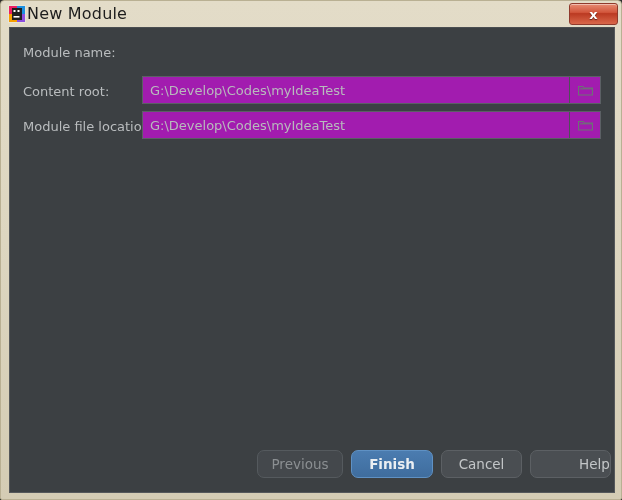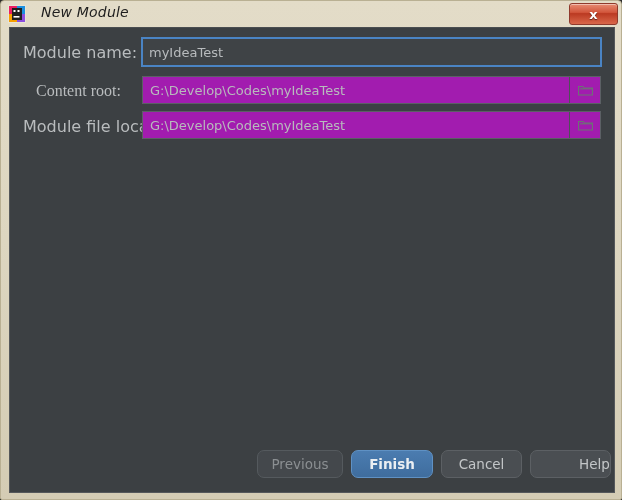--- a/index.html
+++ b/index.html
@@ -34,26 +34,25 @@
     height: 26px;
     box-sizing: border-box;
   }
   .titlebar-icon {
     position: absolute;
     left: 7px; top: 4px;
     width: 18px; height: 18px;
   }
   .titlebar-title {
     position: absolute;
-    left: 40px; top: 3px;
-    font-size: 14px;
+    left: 26px; top: 3px;
+    font-size: 16px;
     color: #1d1d1d;
     letter-spacing: 0.2px;
     white-space: nowrap;
-    font-style: italic;
   }
   .close-button {
     position: absolute;
     right: 5px; top: 2px;
     width: 47px; height: 20px;
     border-radius: 3px;
     border: 1px solid #8f3a2c;
     background: linear-gradient(180deg, #e78b72 0%, #d2563c 42%, #bb3a22 48%, #d9674a 100%);
     box-shadow: inset 0 1px 0 rgba(255,255,255,.45);
     cursor: pointer;
@@ -95,21 +94,21 @@
     left: 0;
     width: 100%;
     height: 30px;
   }
   .row-label {
     position: absolute;
     top: 0;
     height: 30px;
     display: flex;
     align-items: center;
-    font-size: 16px;
+    font-size: 13px;
     color: #b9bcbe;
     white-space: nowrap;
   }
   .field {
     position: absolute;
     top: 0;
     height: 28px;
     box-sizing: border-box;
     background: #a21caf;
     border: 1px solid #5b6064;
@@ -219,27 +218,24 @@
       <span class="close-glyph">x</span>
     </div>
   </div>
 
   <div class="content">
 
     <div class="form">
 
       <div class="row" style="top:9px;">
         <span class="row-label" style="left:13px;">Module name:</span>
-        <div class="field focused" style="left:131px; width:461px;">
-          <span class="field-text">myIdeaTest</span>
-        </div>
       </div>
 
       <div class="row" style="top:48px;">
-        <span class="row-label" style="left:26px;font-family:Liberation Serif, serif;">Content root:</span>
+        <span class="row-label" style="left:13px;">Content root:</span>
         <div class="field" style="left:132px; width:459px;">
           <span class="field-text">G:\Develop\Codes\myIdeaTest</span>
           <div class="browse-button">
             <span>
               <svg width="15" height="12" viewBox="0 0 15 12">
                 <path d="M0.5 2.5 L5 2.5 L6.2 4 L14.5 4 L14.5 11 L0.5 11 Z" fill="none" stroke="#6d7275" stroke-width="1.2"></path>
                 <path d="M2.2 4.8 L14 4.8" stroke="#6d7275" stroke-width="1.2"></path>
               </svg>
             </span>
           </div>

